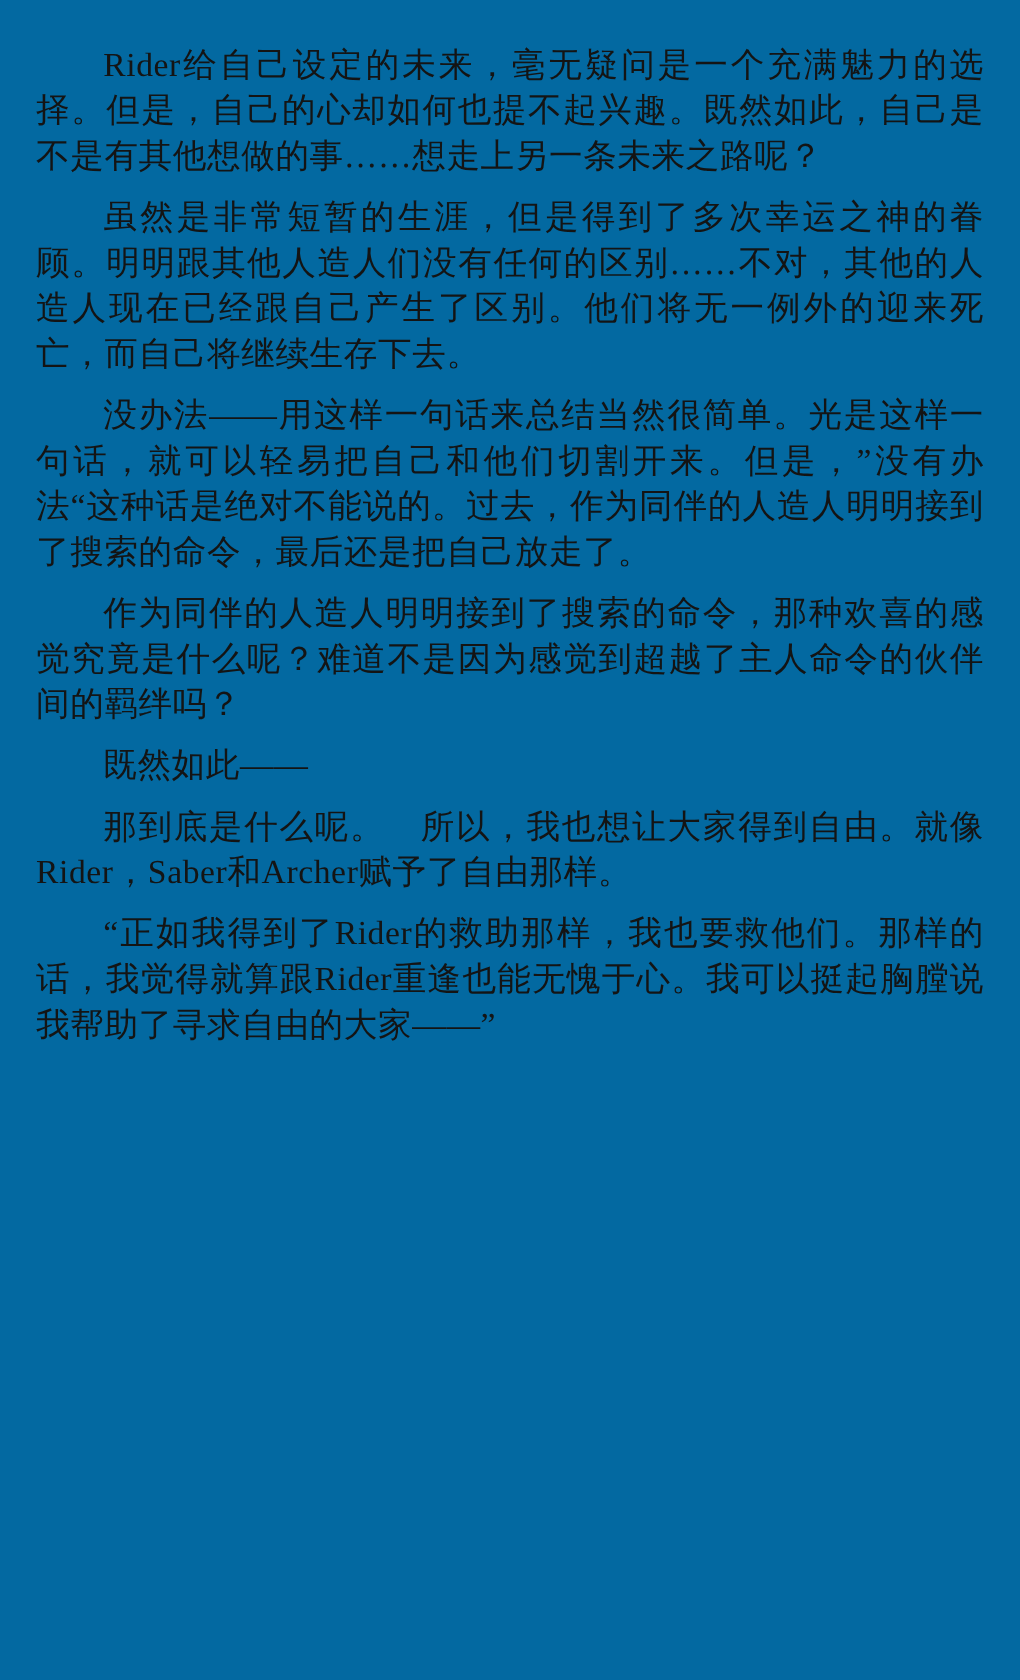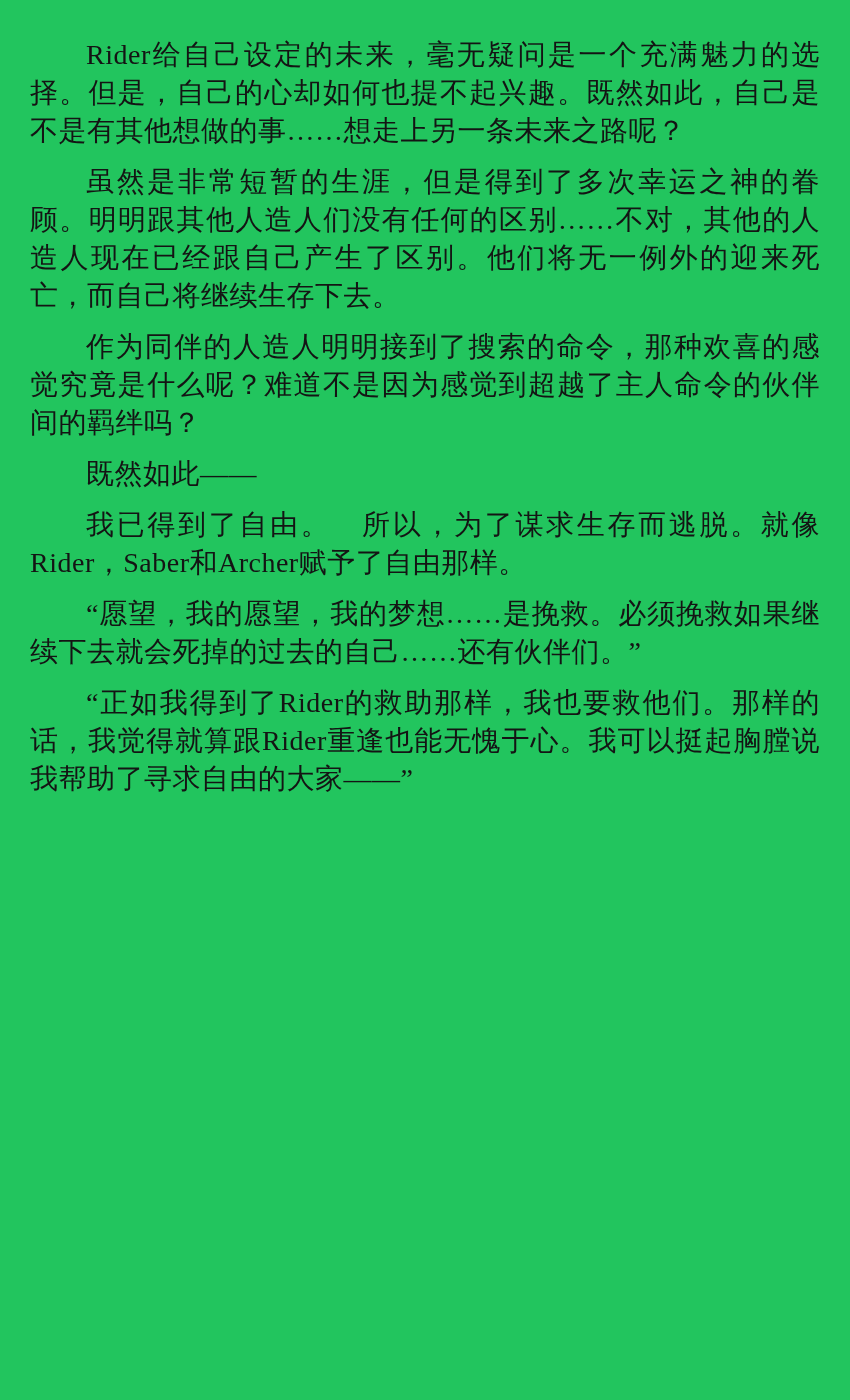--- a/index.html
+++ b/index.html
@@ -4,39 +4,39 @@
 <style>
   html, body {
     margin: 0;
     padding: 0;
     background: #ffffff;
   }
   .page {
     width: 850px;
     height: 1400px;
     box-sizing: border-box;
-    background: #22c55e;
+    background: #0369a1;
     padding: 36px 30px 0 30px;
     overflow: hidden;
   }
   .page p {
     margin: 0 0 13px 0;
     font-family: "Liberation Serif", "DejaVu Serif", serif;
     font-size: 28px;
     line-height: 38px;
     color: #141414;
     text-align: justify;
     text-indent: 2em;
     letter-spacing: 0.5px;
   }
 </style>
 </head>
 <body>
 
 <div class="page">
   <p>Rider给自己设定的未来，毫无疑问是一个充满魅力的选择。但是，自己的心却如何也提不起兴趣。既然如此，自己是不是有其他想做的事……想走上另一条未来之路呢？</p>
   <p>虽然是非常短暂的生涯，但是得到了多次幸运之神的眷顾。明明跟其他人造人们没有任何的区别……不对，其他的人造人现在已经跟自己产生了区别。他们将无一例外的迎来死亡，而自己将继续生存下去。</p>
+  <p>没办法——用这样一句话来总结当然很简单。光是这样一句话，就可以轻易把自己和他们切割开来。但是，”没有办法“这种话是绝对不能说的。过去，作为同伴的人造人明明接到了搜索的命令，最后还是把自己放走了。</p>
   <p>作为同伴的人造人明明接到了搜索的命令，那种欢喜的感觉究竟是什么呢？难道不是因为感觉到超越了主人命令的伙伴间的羁绊吗？</p>
   <p>既然如此——</p>
-  <p>我已得到了自由。　所以，为了谋求生存而逃脱。就像Rider，Saber和Archer赋予了自由那样。</p>
-  <p>“愿望，我的愿望，我的梦想……是挽救。必须挽救如果继续下去就会死掉的过去的自己……还有伙伴们。”</p>
+  <p>那到底是什么呢。　所以，我也想让大家得到自由。就像Rider，Saber和Archer赋予了自由那样。</p>
   <p>“正如我得到了Rider的救助那样，我也要救他们。那样的话，我觉得就算跟Rider重逢也能无愧于心。我可以挺起胸膛说我帮助了寻求自由的大家——”</p>
 </div>
 
 </body></html>

